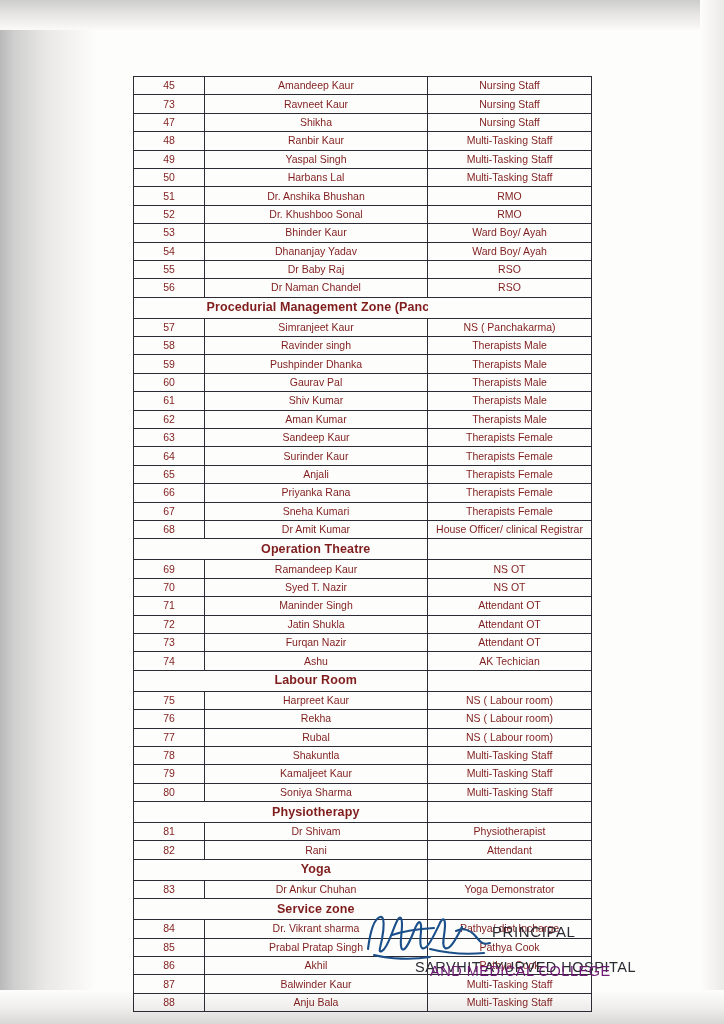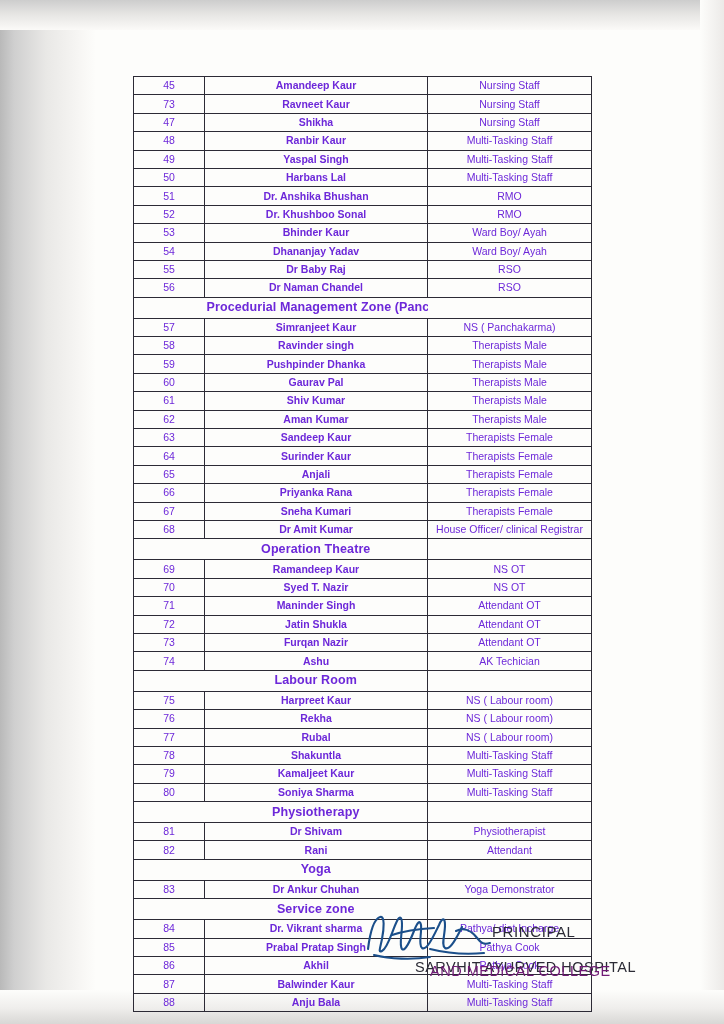--- a/index.html
+++ b/index.html
@@ -47,40 +47,39 @@
   }
 
   
   .doc-table {
     position: absolute;
     left: 133px;
     top: 76px;
     width: 443px;
     border-collapse: collapse;
     table-layout: fixed;
-    color: #6d28d9;
+    color: #7f1d1d;
   }
   .doc-table td {
     border: 1px solid #2c2a35;
     height: 17.4px;
     padding: 0 2px;
     font-size: 10.5px;
     line-height: 1.05;
     vertical-align: middle;
     white-space: nowrap;
     overflow: hidden;
   }
   td.col-num {
     width: 66px;
     text-align: center;
   }
   td.col-name {
     width: 218px;
     text-align: center;
-    font-weight: bold;
   }
   td.col-role {
     width: 159px;
     text-align: center;
   }
   tr.section td {
     font-size: 12.5px;
     font-weight: bold;
     text-align: center;
     height: 20px;

